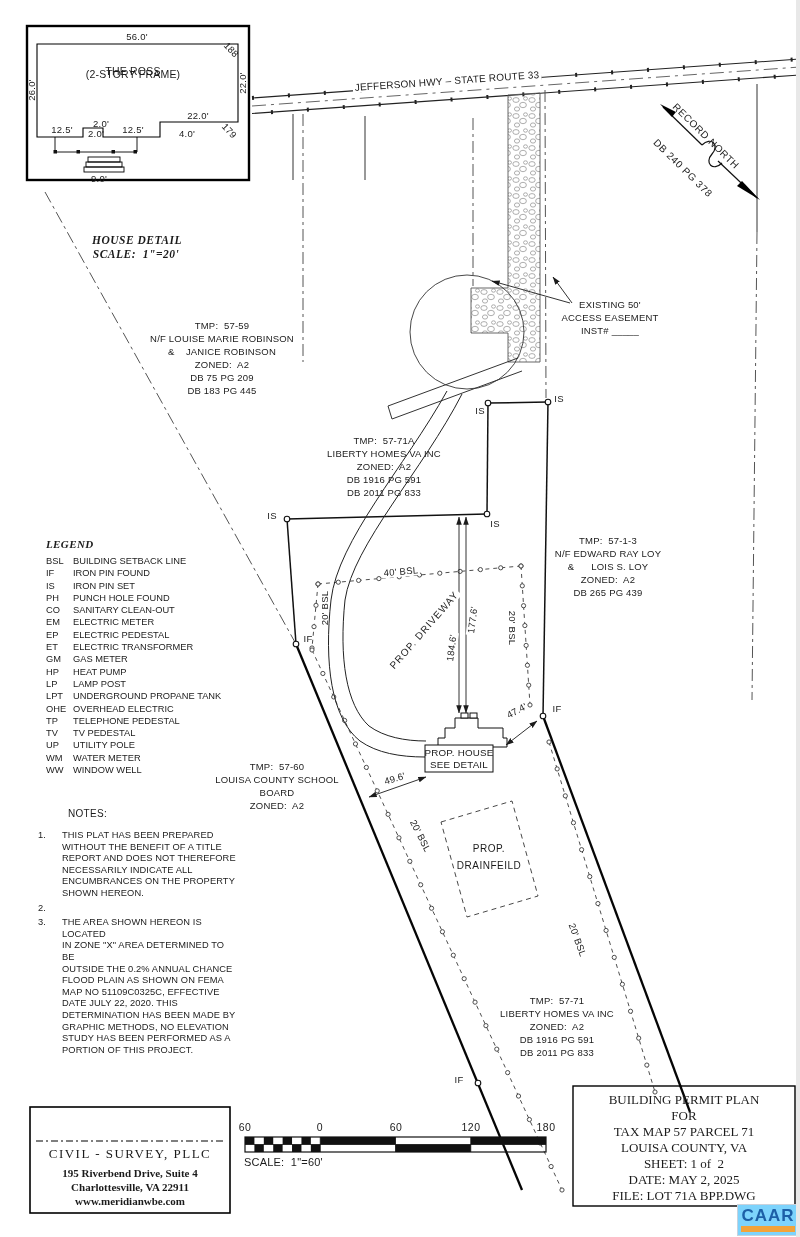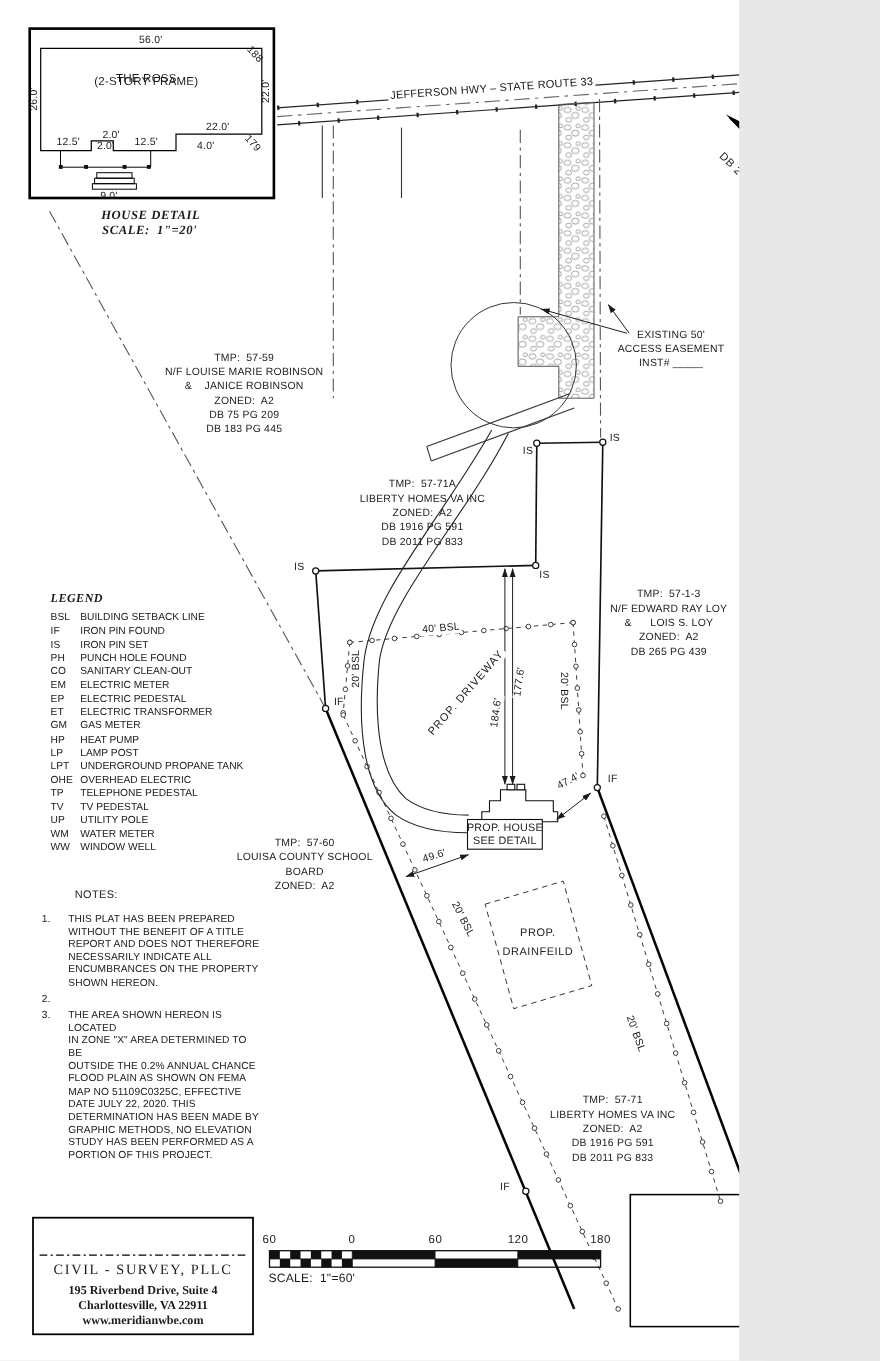--- a/index.html
+++ b/index.html
@@ -1,29 +1,29 @@
 <!DOCTYPE html>
 <html><head>
 <meta charset="utf-8">
 <style>
   :root{
     --ink:#1b1b1b;
     --cad:"Liberation Sans", sans-serif;
     --ser:"Liberation Serif", serif;
   }
   html,body{margin:0;padding:0;background:#e8e8e8;}
-  .sheet{position:relative;width:672px;height:1237px;background:#fff;overflow:hidden;
+  .sheet{position:relative;width:796px;height:1237px;background:#fff;overflow:hidden;
          font-family:var(--cad);color:var(--ink);}
   svg{position:absolute;left:0;top:0;}
   .lbl{position:absolute;font:9.5px/1.1 var(--cad);color:var(--ink);white-space:pre;letter-spacing:.2px;}
   .c{transform:translate(-50%,-50%);}
   .bg{background:#fff;padding:0 2px;}
   .tmp{position:absolute;transform:translateX(-50%);text-align:center;
        font:9.5px/13px var(--cad);color:var(--ink);white-space:pre;letter-spacing:.2px;}
-  .serift{font:italic bold 11.5px var(--ser);letter-spacing:.5px;}
+  .serift{font:italic bold 11.5px var(--ser);letter-spacing:.5px;margin-top:44px;}
   
   #legend{position:absolute;left:46px;top:538px;}
   #legend .ttl{font:italic bold 11px var(--ser);margin-bottom:5px;letter-spacing:.4px;}
   .legend-row{height:12.3px;font:9.3px/12.3px var(--cad);white-space:nowrap;}
   .legend-row .abbr{display:inline-block;width:27px;}
   
   #notes{position:absolute;left:38px;top:808px;width:200px;}
   #notes .ttl{font:10px/12px var(--cad);margin:0 0 10px 30px;letter-spacing:.3px;}
   .note-row{display:flex;margin-bottom:3px;}
   .note-num{width:24px;flex:none;font:9.3px/11.6px var(--cad);}
@@ -376,19 +376,20 @@
 <span class="tick-num" style="left:396px;top:1122px;">60</span>
 <span class="tick-num" style="left:471px;top:1122px;">120</span>
 <span class="tick-num" style="left:546px;top:1122px;">180</span>
 <div class="lbl" style="left:244px;top:1156px;font-size:11px;">SCALE:  1"=60'</div>
 
 <div class="firm-type">CIVIL - SURVEY, PLLC</div>
 <div class="firm-line" style="top:1167px;">195 Riverbend Drive, Suite 4</div>
 <div class="firm-line" style="top:1181px;">Charlottesville, VA 22911</div>
 <div class="firm-line" style="top:1195px;">www.meridianwbe.com</div>
 
+<div id="titleblock"><div>BUILDING PERMIT PLAN</div><div>FOR</div><div>TAX MAP 57 PARCEL 71</div><div>LOUISA COUNTY, VA</div><div>SHEET: 1 of  2</div><div>DATE: MAY 2, 2025</div><div>FILE: LOT 71A BPP.DWG</div></div>
 
 <div class="caar-box">
   <div class="caar-txt">CAAR</div>
   <div class="caar-bar"></div>
 </div>
 
 </div>
 
 </body></html>

